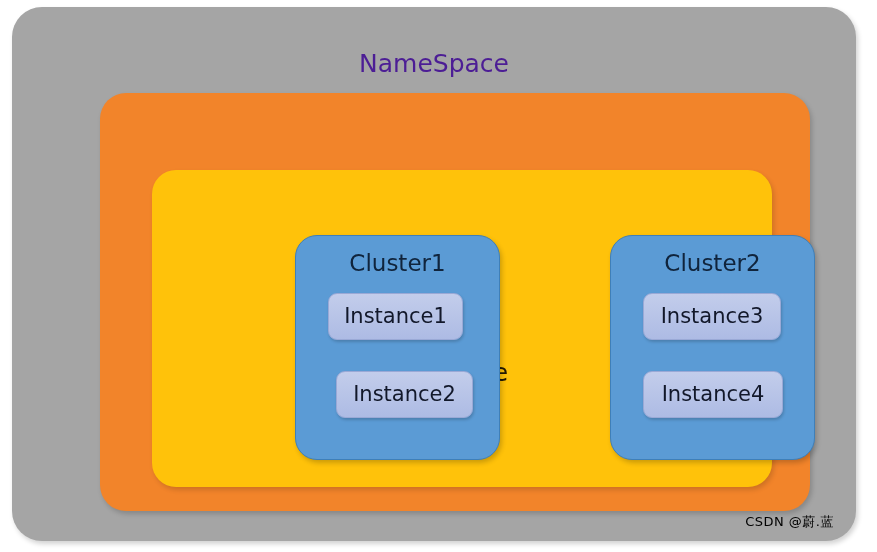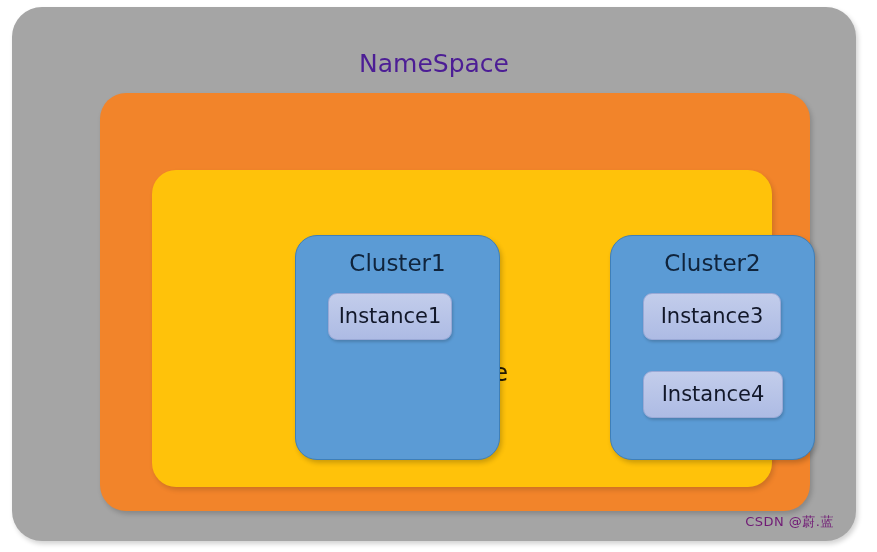--- a/index.html
+++ b/index.html
@@ -116,21 +116,21 @@
     color: #12182a;
     line-height: 1;
   }
 
   
   .watermark {
     position: absolute;
     right: 22px;
     bottom: 10px;
     font-size: 13px;
-    color: #701a75;
+    color: #000000;
     letter-spacing: 0.5px;
     user-select: none;
   }
 </style>
 </head>
 <body>
 
 <div id="canvas">
 
   <div class="namespace-box">
@@ -138,24 +138,27 @@
 
     <div class="group-box">
       <div class="label label-group">Group</div>
 
       <div class="service-box">
         <div class="label label-service">Service</div>
 
         <div class="cluster-box cluster-left">
           <div class="label label-cluster">Cluster1</div>
 
-          <div class="instance-box" style="left:32px; top:57px; width:124px;">
+          <div class="instance-box" style="left:32px; top:57px; width:135px;">
             <span class="label-instance">Instance1</span>
           </div>
 
+          <div class="instance-box" style="left:40px; top:135px; width:137px;">
+            <span class="label-instance">Instance2</span>
+          </div>
         </div>
 
         <div class="cluster-box cluster-right">
           <div class="label label-cluster">Cluster2</div>
 
           <div class="instance-box" style="left:32px; top:57px; width:138px;">
             <span class="label-instance">Instance3</span>
           </div>
 
           <div class="instance-box" style="left:32px; top:135px; width:140px;">

